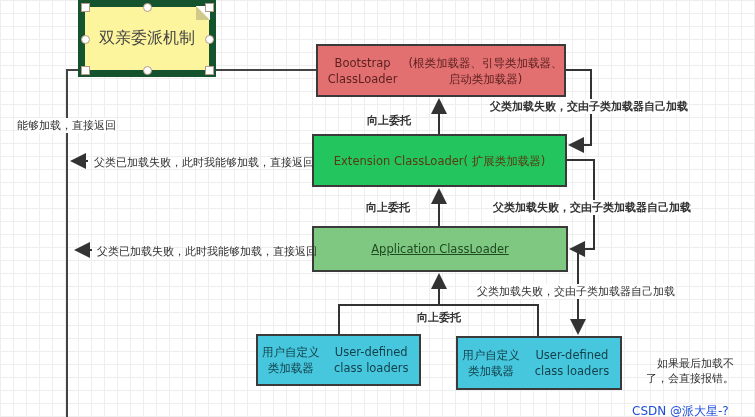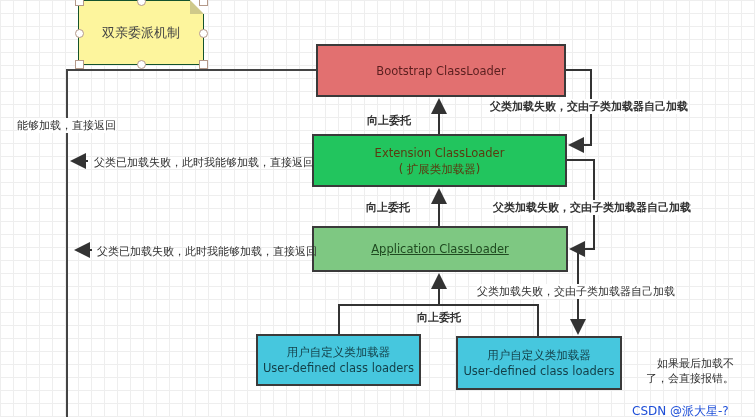--- a/index.html
+++ b/index.html
@@ -9,30 +9,30 @@
     background-image:
       linear-gradient(#eeeeee 1px, transparent 1px),
       linear-gradient(90deg, #eeeeee 1px, transparent 1px);
     background-size: 13px 13px;
     font-family: "DejaVu Sans", sans-serif;
     color:#333;
   }
   .abs { position:absolute; }
   .note {
     left:78px; top:0px; width:124px; height:63px;
-    background:#fdf59d; border:1px solid #14532d;
+    background:#fdf59d; border:7px solid #14532d;
     display:flex; align-items:center; justify-content:center;
-    font-size:13px; color:#444;
+    font-size:16px; color:#444;
   }
   .note .fold { position:absolute; right:-1px; top:-1px; width:0; height:0;
     border-left:14px solid #cfc98a; border-top:14px solid #fff; }
   .handle { position:absolute; width:7px; height:7px; background:#fff; border:1px solid #b59a8a; }
   .handle.round { border-radius:50%; }
   .box {
-    display:flex; flex-direction:column; align-items:center; justify-content:center;
+    display:flex; flex-direction:row; align-items:center; justify-content:center;
     border:2px solid #3a3a3a; box-sizing:border-box; font-size:11.5px; line-height:16px; text-align:center;
   }
   .bootstrap { left:316px; top:44px; width:250px; height:53px; background:#e27070; color:#5b1f1f; }
   .extension { left:312px; top:134px; width:255px; height:53px; background:#22c55e; color:#5a3b10; }
   .application { left:312px; top:226px; width:256px; height:46px; background:#7ec882; color:#1f4a20;text-decoration:underline; }
   .user1 { left:256px; top:334px; width:165px; height:52px; background:#46c7de; color:#133f48; }
   .user2 { left:456px; top:336px; width:166px; height:54px; background:#46c7de; color:#133f48; }
   .label { font-size:11px; white-space:nowrap; color:#333; }
   .bold { font-weight:bold; }
   .lbl-bg { background:#fff; }
@@ -71,20 +71,21 @@
   <div class="handle" style="left:120px;top:-4px"></div>
   <div class="handle round" style="left:-4px;top:28px"></div>
   <div class="handle round" style="left:120px;top:28px"></div>
   <div class="handle" style="left:-4px;top:59px"></div>
   <div class="handle round" style="left:58px;top:59px"></div>
   <div class="handle" style="left:120px;top:59px"></div>
 </div>
 
 <div class="abs box bootstrap">
   <span>Bootstrap ClassLoader</span>
+  <span>(根类加载器、引导类加载器、启动类加载器)</span>
 </div>
 <div class="abs box extension">
   <span>Extension ClassLoader</span>
   <span>( 扩展类加载器)</span>
 </div>
 <div class="abs box application">
   <span>Application ClassLoader</span>
 </div>
 <div class="abs box user1">
   <span>用户自定义类加载器</span>

